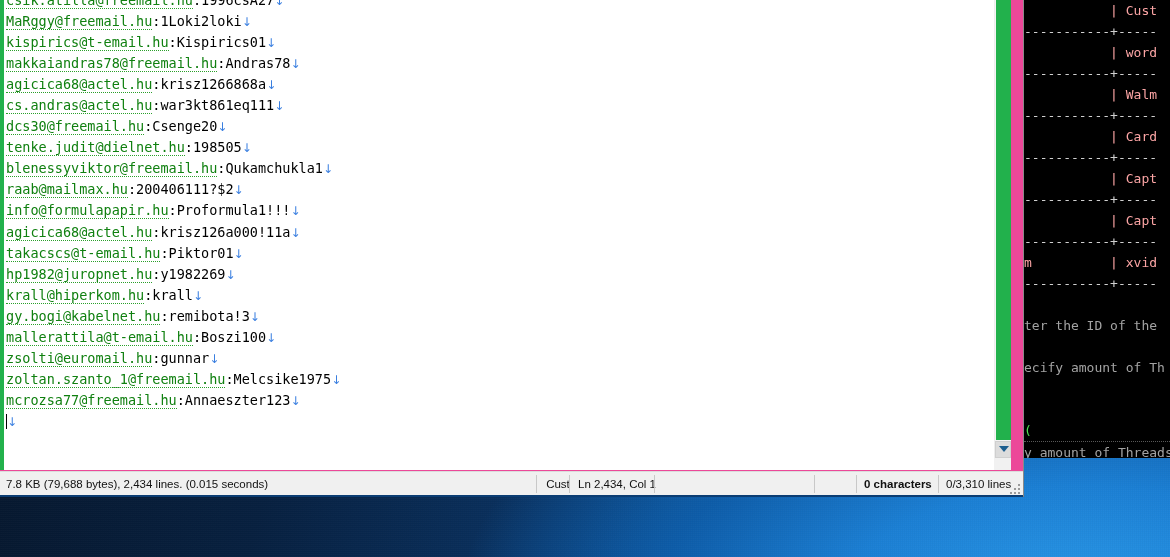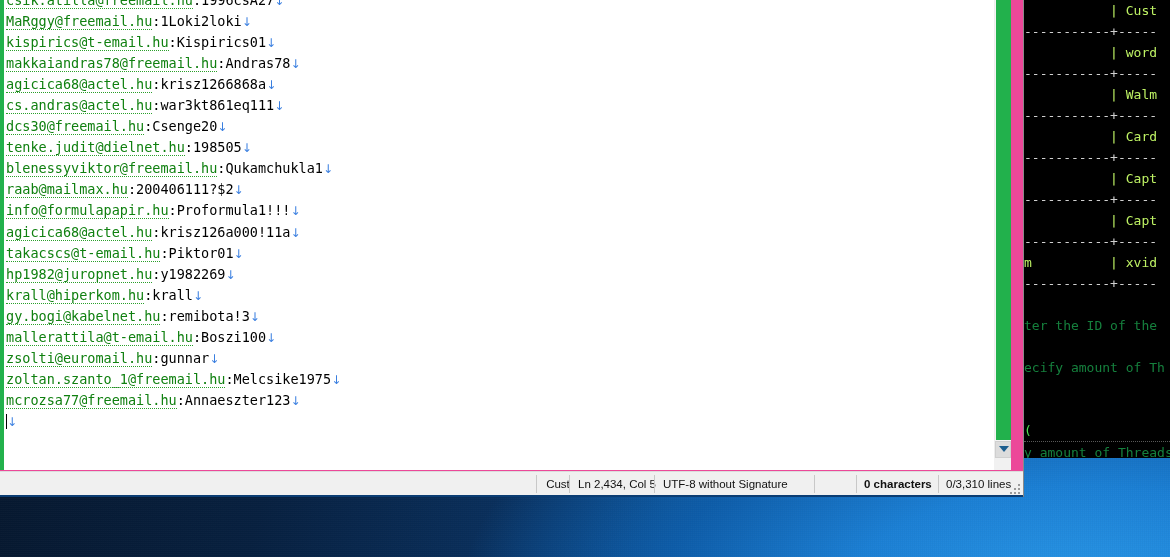--- a/index.html
+++ b/index.html
@@ -33,22 +33,22 @@
     font-size:13px;line-height:21px;
     overflow:hidden;white-space:pre;
   }
   #console .cbord{
     position:absolute;left:0;top:0;width:4px;height:458px;
     background:#d8d8d8;
   }
   #console-inner{position:absolute;left:4px;top:0;width:1000px;}
   .crow{height:21px;white-space:pre;overflow:hidden;}
   .csep{color:#d0d0d0;}
-  .cblue{color:#15803d;}
-  .cwhite{color:#bef264;}
+  .cblue{color:#a3a3a3;}
+  .cwhite{color:#fca5a5;}
   .cgreen{color:#4fe04f;}
   .credact{
     display:inline-block;background:#000;color:#000;
     height:15px;vertical-align:middle;
   }
 
   
   #editor-win{
     position:absolute;left:0;top:0;width:1024px;height:497px;
     background:#ec4899;
@@ -153,29 +153,29 @@
 
   <div id="vscroll">
     <div id="vthumb"></div>
     <div id="vdown">
       <span class="arw"></span>
     </div>
   </div>
   <div id="hscroll-corner"></div>
 
   <div id="statusbar">
+    <div class="seg" style="left:0px;width:520px;">7.8 KB (79,688 bytes), 2,434 lines. (0.015 seconds)</div>
 
     <div class="sepline" style="left:536px;"></div>
     <div class="seg" style="left:540px;width:36px;text-align:center;">Cust</div>
 
     <div class="sepline" style="left:569px;"></div>
-    <div class="seg" style="left:572px;width:92px;">Ln 2,434, Col 5</div>
+    <div class="seg" style="left:572px;width:92px;">Ln 2,434, Col 1</div>
 
     <div class="sepline" style="left:654px;"></div>
-    <div class="seg" style="left:657px;width:160px;">UTF-8 without Signature</div>
 
     <div class="sepline" style="left:814px;"></div>
     <div class="sepline" style="left:856px;"></div>
 
     <div class="seg" style="left:858px;width:78px;text-align:right;font-weight:bold;">0 characters</div>
 
     <div class="sepline" style="left:938px;"></div>
     <div class="seg" style="left:940px;width:72px;text-align:right;">0/3,310 lines</div>
 
     <div id="grip">

